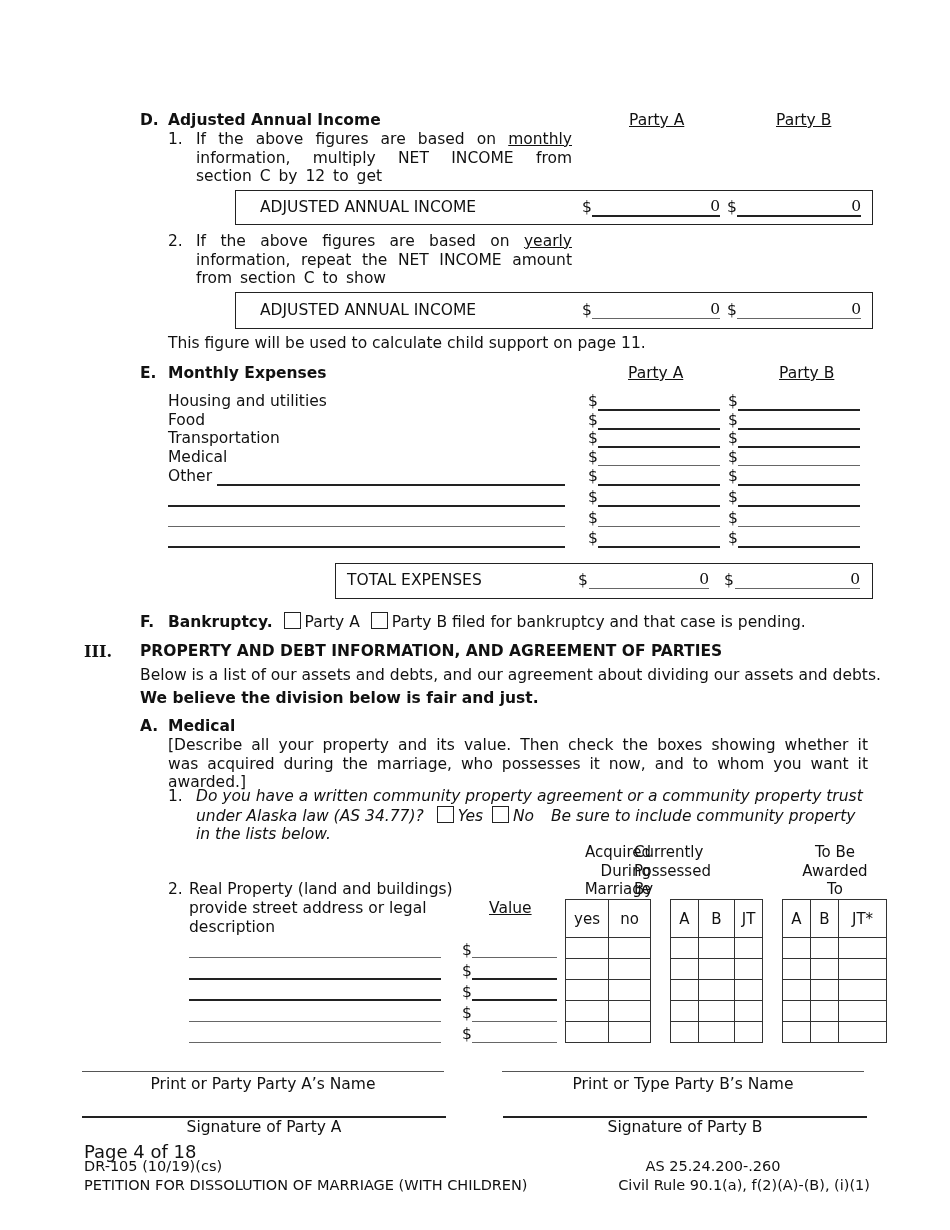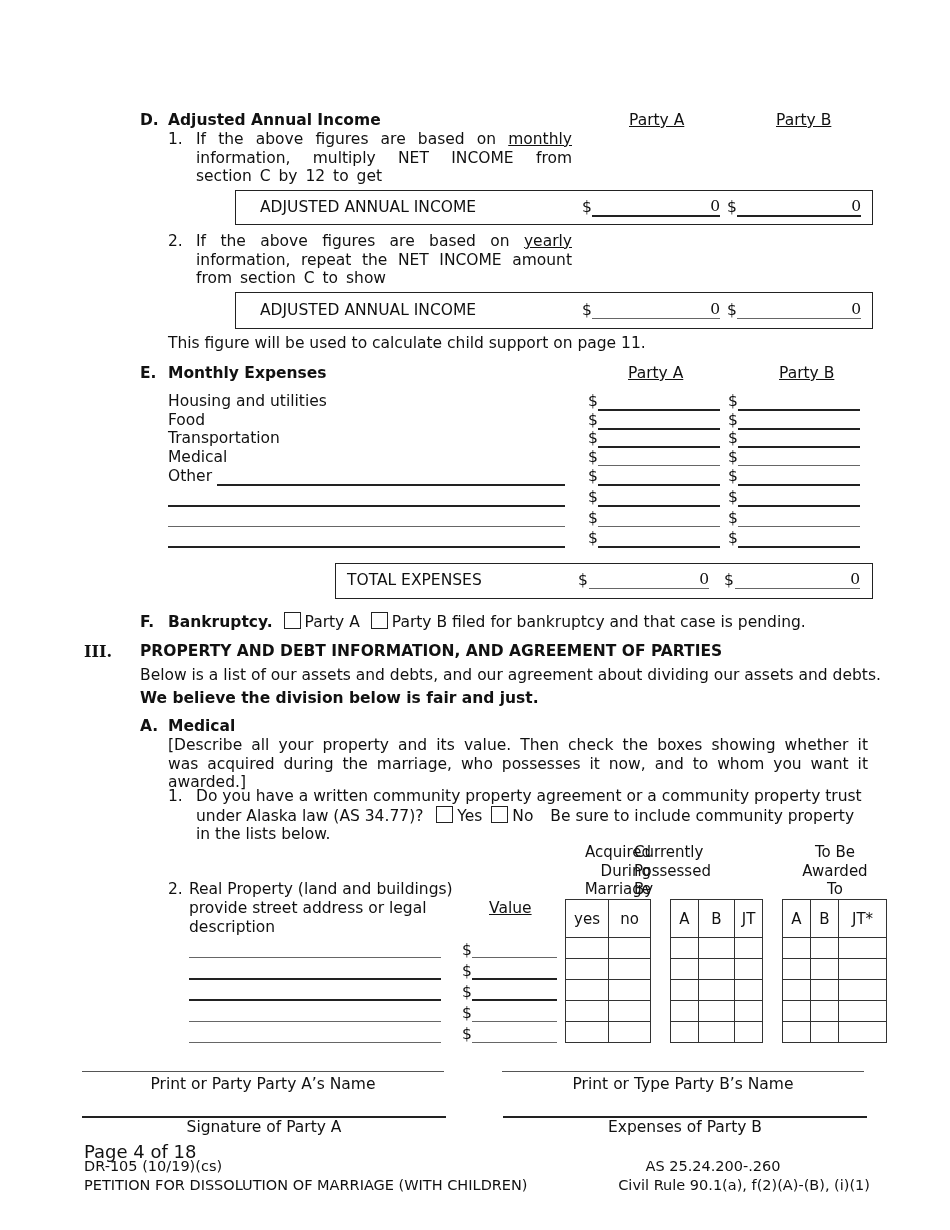--- a/index.html
+++ b/index.html
@@ -124,21 +124,21 @@
   <span class="abs b serif" style="left:84px;top:642px;font-size:16px;">III.</span>
   <span class="abs b" style="left:140px;top:642px;">PROPERTY AND DEBT INFORMATION, AND AGREEMENT OF PARTIES</span>
   <span class="abs" style="left:140px;top:666px;">Below is a list of our assets and debts, and our agreement about dividing our assets and debts.</span>
   <span class="abs b" style="left:140px;top:689px;">We believe the division below is fair and just.</span>
 
   <span class="abs b" style="left:140px;top:717px;">A.</span>
   <span class="abs b" style="left:168px;top:717px;">Medical</span>
   <div class="abs just" style="left:168px;top:736px;width:700px;line-height:18.5px;word-spacing:2px;">[Describe all your property and its value. Then check the boxes showing whether it was acquired during the marriage, who possesses it now, and to whom you want it awarded.]</div>
 
   <span class="abs" style="left:168px;top:787px;">1.</span>
-  <div class="abs" style="left:196px;top:787px;width:672px;line-height:18.5px;">
+  <div class="abs" style="left:196px;top:787px;width:672px;line-height:18.5px;font-style:italic;">
     <span>Do you have a written community property agreement or a community property trust under Alaska law (AS 34.77)?</span>
     <span class="cb" style="margin-left:8px;"></span><span>Yes</span>
     <span class="cb" style="margin-left:4px;"></span><span>No</span>
     <span style="margin-left:12px;">Be sure to include community property in the lists below.</span>
   </div>
 
   <span class="abs" style="left:168px;top:880px;">2.</span>
   <span class="abs" style="left:189px;top:880px;">Real Property (land and buildings)</span>
   <span class="abs" style="left:189px;top:899px;">provide street address or legal</span>
   <span class="abs" style="left:189px;top:918px;">description</span>
@@ -279,21 +279,21 @@
 
 <div>
   <div class="line thin" style="left:82px;top:1071px;width:362px;"></div>
   <div class="abs" style="left:82px;top:1075px;width:362px;text-align:center;">Print or Party Party A’s Name</div>
   <div class="line thin" style="left:502px;top:1071px;width:362px;"></div>
   <div class="abs" style="left:502px;top:1075px;width:362px;text-align:center;">Print or Type Party B’s Name</div>
 
   <div class="line" style="left:82px;top:1116px;width:364px;"></div>
   <div class="abs" style="left:82px;top:1118px;width:364px;text-align:center;">Signature of Party A</div>
   <div class="line" style="left:503px;top:1116px;width:364px;"></div>
-  <div class="abs" style="left:503px;top:1118px;width:364px;text-align:center;">Expenses of Party B</div>
+  <div class="abs" style="left:503px;top:1118px;width:364px;text-align:center;">Signature of Party B</div>
 </div>
 
 <div>
   <span class="abs" style="left:84px;top:1101px;font-size:18px;margin-top:40px;">Page 4 of 18</span>
   <span class="abs" style="left:84px;top:1158px;font-size:14.5px;">DR-105 (10/19)(cs)</span>
   <span class="abs" style="left:84px;top:1177px;font-size:14.5px;">PETITION FOR DISSOLUTION OF MARRIAGE (WITH CHILDREN)</span>
   <div class="abs" style="left:560px;top:1158px;width:306px;text-align:center;font-size:14.5px;">AS 25.24.200-.260</div>
   <div class="abs" style="left:560px;top:1177px;width:310px;text-align:right;font-size:14.5px;">Civil Rule 90.1(a), f(2)(A)-(B), (i)(1)</div>
 </div>
 

